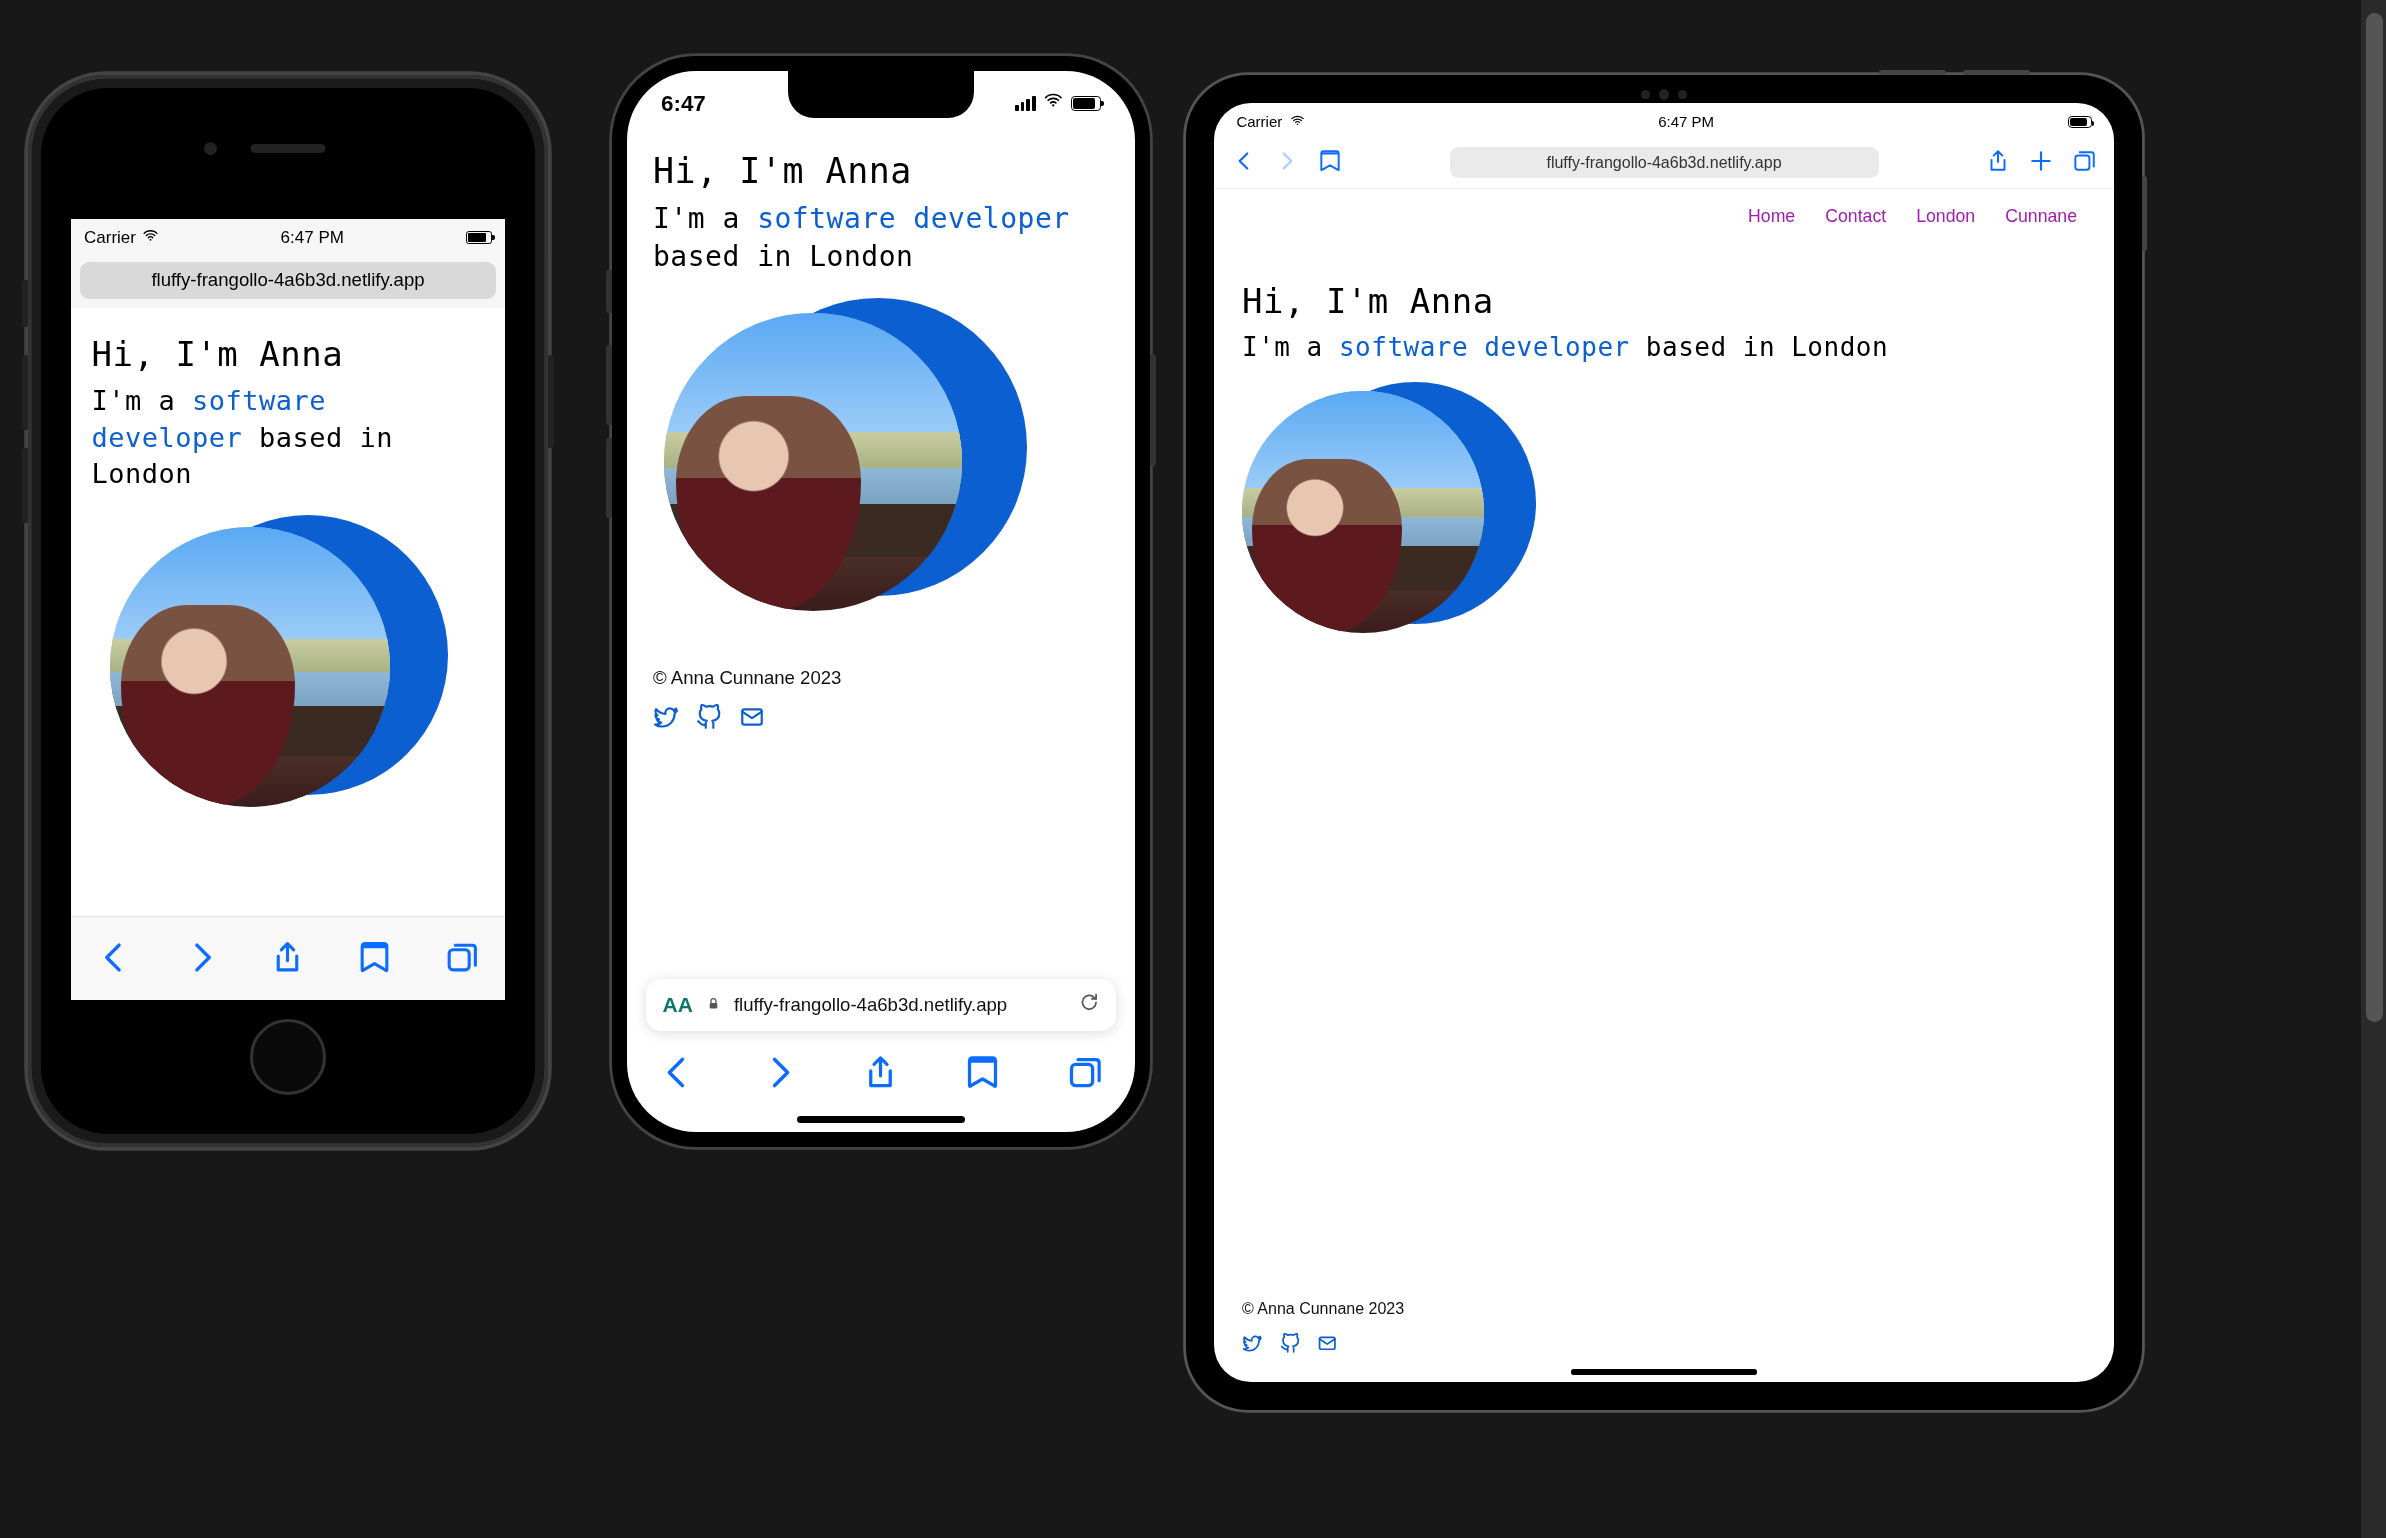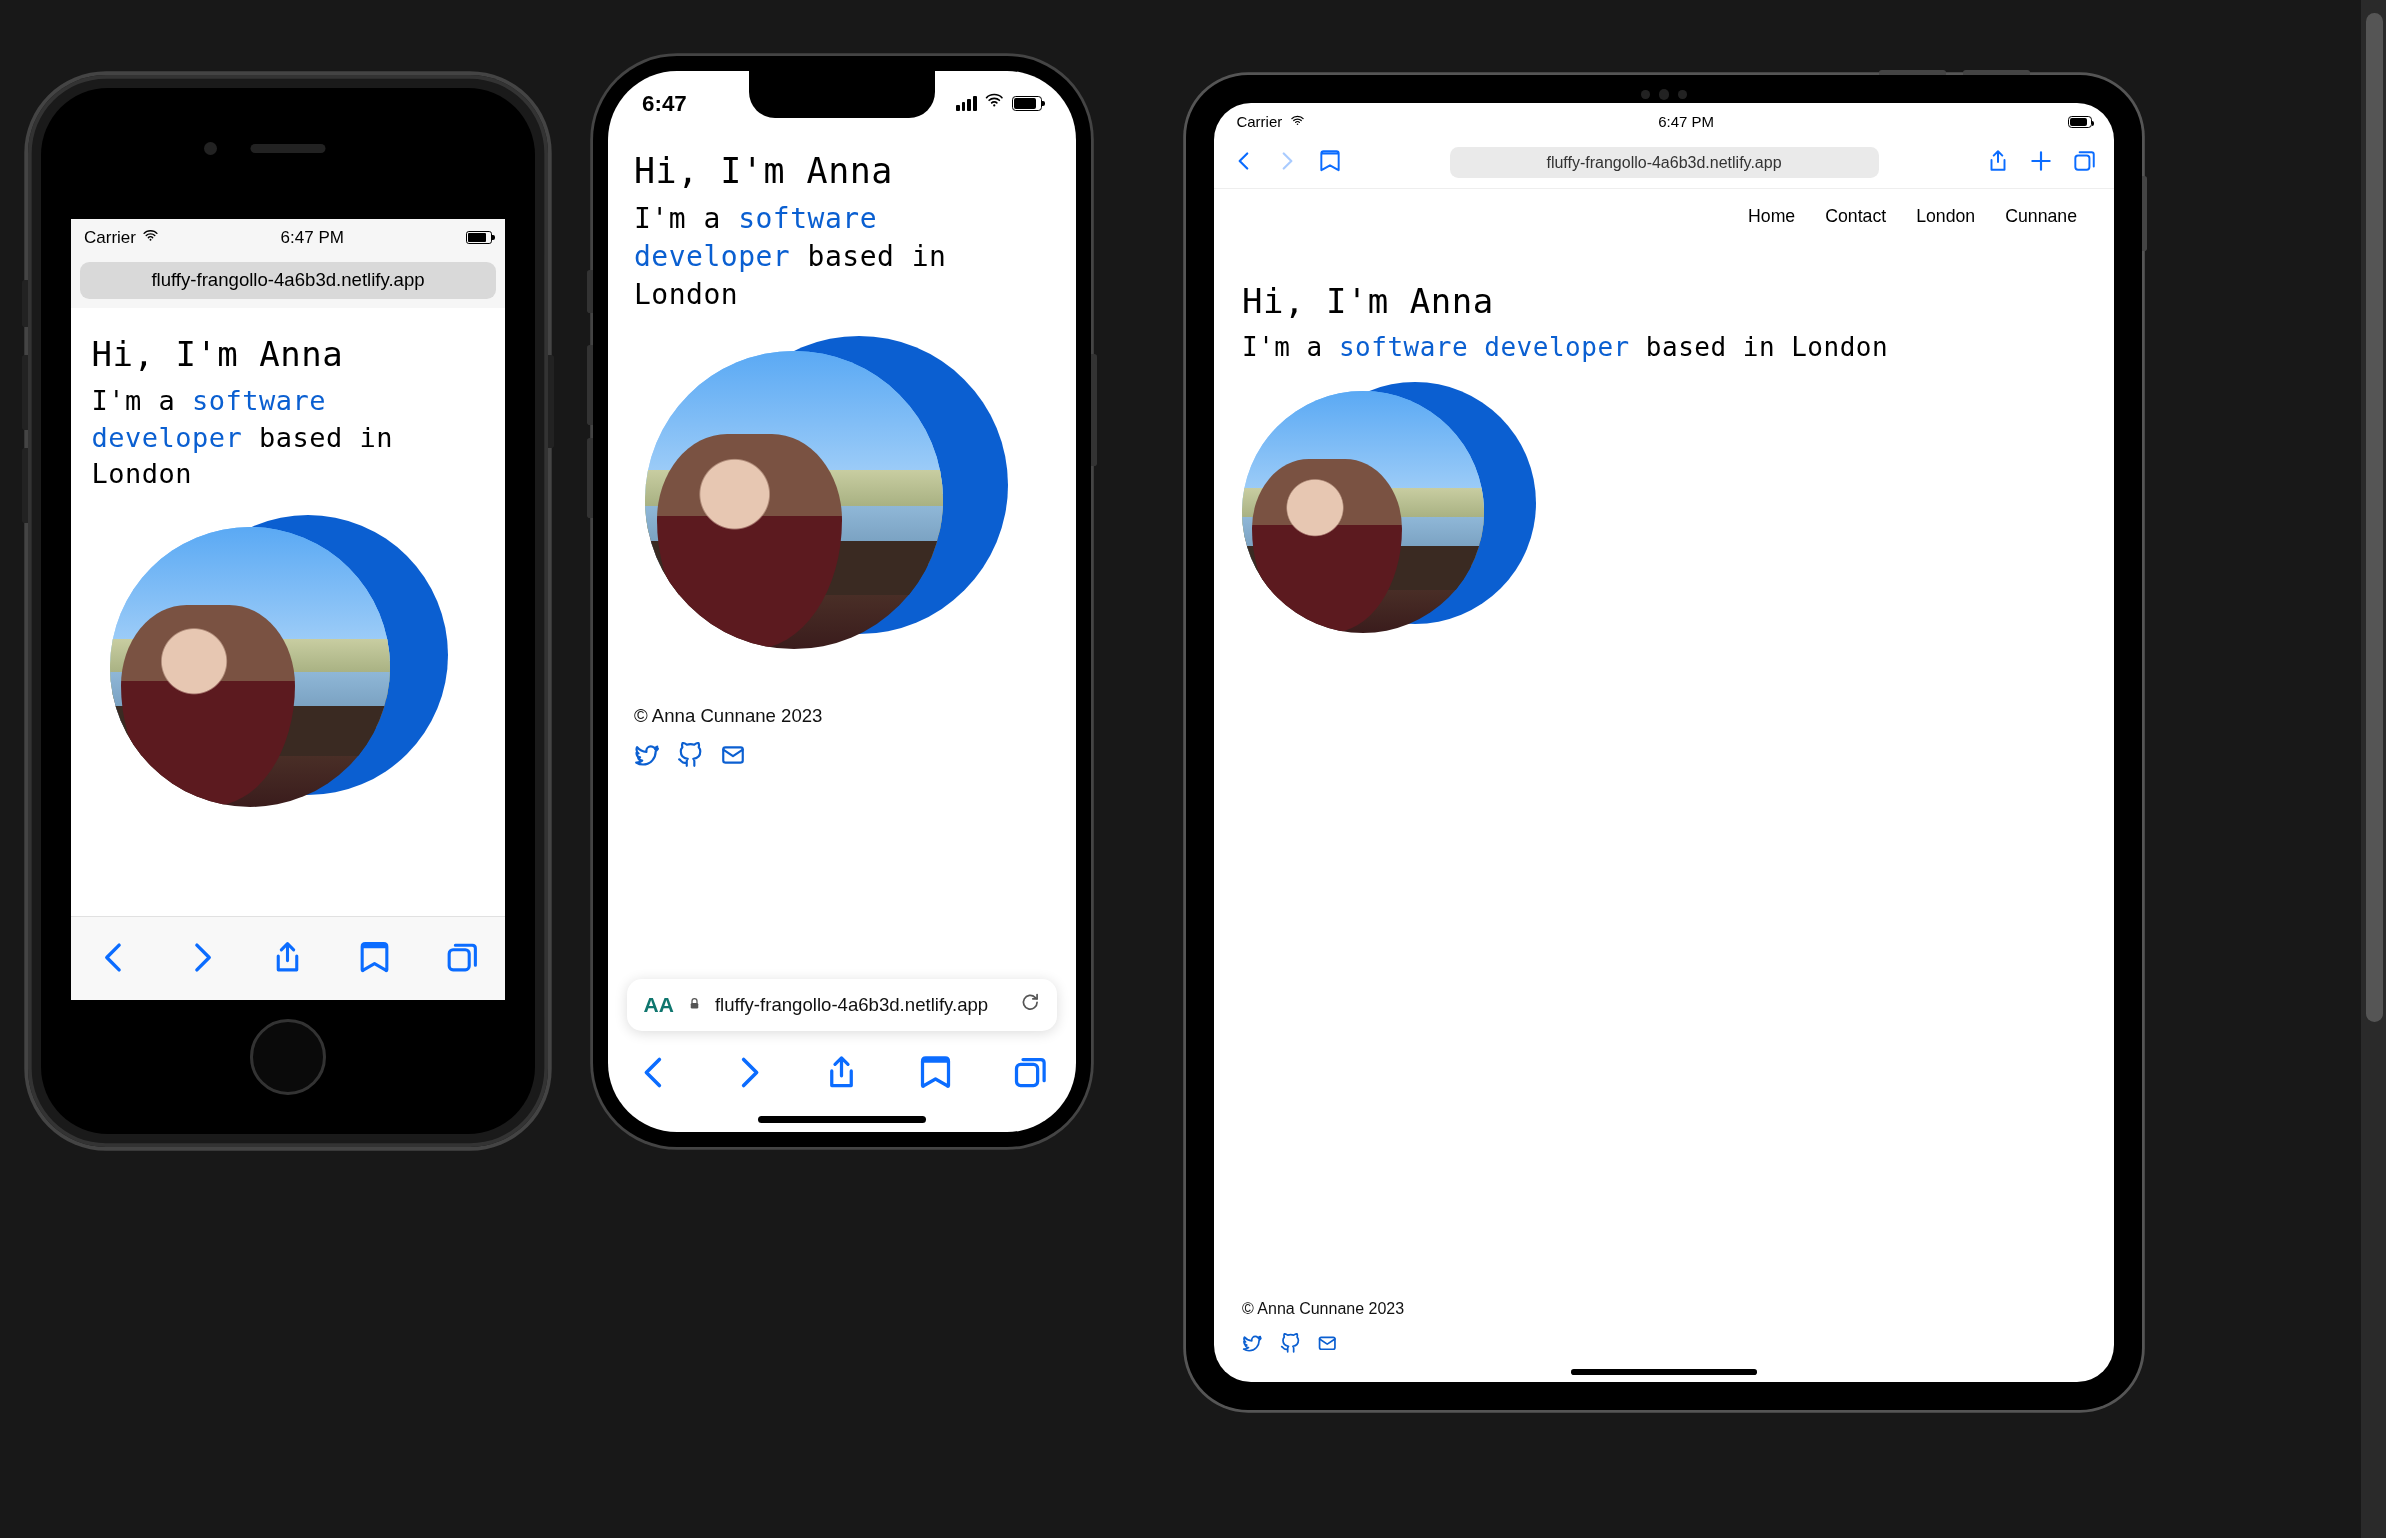--- a/index.html
+++ b/index.html
@@ -101,23 +101,23 @@
     .avatar-front .rail{position:absolute;top:64%;left:0;right:0;height:18%;background:#3a2a22;}
     .avatar-front .person{position:absolute;left:4%;top:28%;width:62%;height:72%;background:radial-gradient(circle at 42% 28%, #e7c7b2 0 18%, transparent 19%), linear-gradient(180deg,#7a5242 0 38%, #5c1a1f 38% 100%);border-radius:38% 38% 48% 48% / 40% 40% 60% 60%;}
 
     .i8-toolbar { position:absolute; bottom:0; left:0; right:0; height:84px; background:#f8f8f8; display:flex; justify-content:space-around; align-items:center; border-top:0.9px solid #e1e1e1;}
     .i8-toolbar svg { width:37px; height:37px; }
     .safari-blue { stroke:#0b6cff; fill:none; }
 
     
     .device-iphone13 {
       position: absolute;
-      left: 593px;
+      left: 612px;
       top: 56px;
-      width: 498px;
+      width: 538px;
       height: 1091px;
       border-radius: 84px;
       background: #000;
       box-shadow: 0 0 0 2.8px #444;
     }
     .i13-side-l1{position:absolute;left:-5.6px;top:214px;width:5.6px;height:43px;background:#333;border-radius:2.8px 0 0 2.8px;}
     .i13-side-l2{position:absolute;left:-5.6px;top:289px;width:5.6px;height:80px;background:#333;border-radius:2.8px 0 0 2.8px;}
     .i13-side-l3{position:absolute;left:-5.6px;top:382px;width:5.6px;height:80px;background:#333;border-radius:2.8px 0 0 2.8px;}
     .i13-side-r {position:absolute;right:-5.6px;top:298px;width:5.6px;height:112px;background:#333;border-radius:0 2.8px 2.8px 0;}
     .iphone13-screen {
@@ -183,21 +183,21 @@
     .ipad-camera span.big{width:10.3px;height:10.3px;}
 
     .ipad-status{height:34px;display:flex;justify-content:space-between;align-items:center;padding:3.7px 22.4px 0;font-size:15px;}
     .ipad-status .left{display:flex;align-items:center;gap:7.5px;}
     .ipad-toolbar{height:52px;display:flex;align-items:center;padding:0 17px;gap:17px;border-bottom:0.9px solid #eee;}
     .ipad-toolbar svg{width:26px;height:26px;}
     .ipad-urlpill{flex:0 0 429px;margin:0 auto;background:#eaeaea;border-radius:8.4px;text-align:center;padding:6.5px;font-size:16px;color:#333;}
     .ipad-toolbar .spacer{flex:1;}
 
     .ipad-nav{display:flex;justify-content:flex-end;gap:30px;padding:17px 37px;font-size:17.7px;}
-    .ipad-nav a{color:#000000;text-decoration:none;text-align:right;}
+    .ipad-nav a{color:#a21caf;text-decoration:none;text-align:right;}
 
     .ipad-content{padding:37px 28px;}
     .ipad-content .page-title{font-size:34px;}
     .ipad-content .page-sub{font-size:26px;}
     .ipad-content .avatar-wrap{margin-top:26px;margin-left:0;width:270px;height:270px;}
     .ipad-content .avatar-back{width:242px;height:242px;left:52px;top:-9.3px;}
     .ipad-content .avatar-front{width:242px;height:242px;}
 
     .ipad-footer{position:absolute;bottom:26px;left:28px;}
     .ipad-footer .footer-txt{font-size:16px;}

